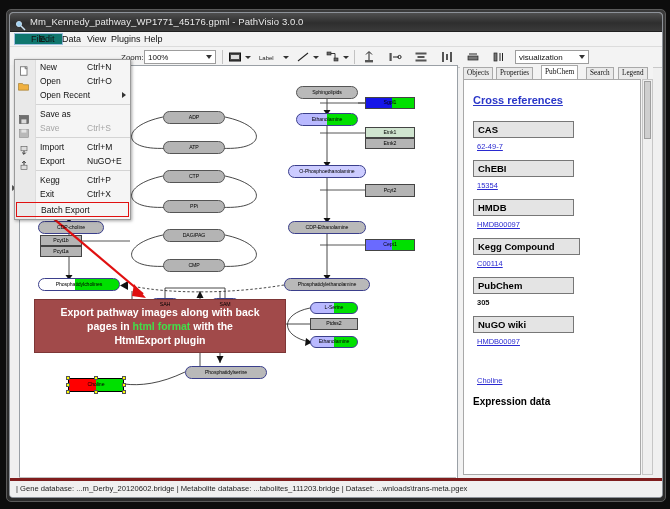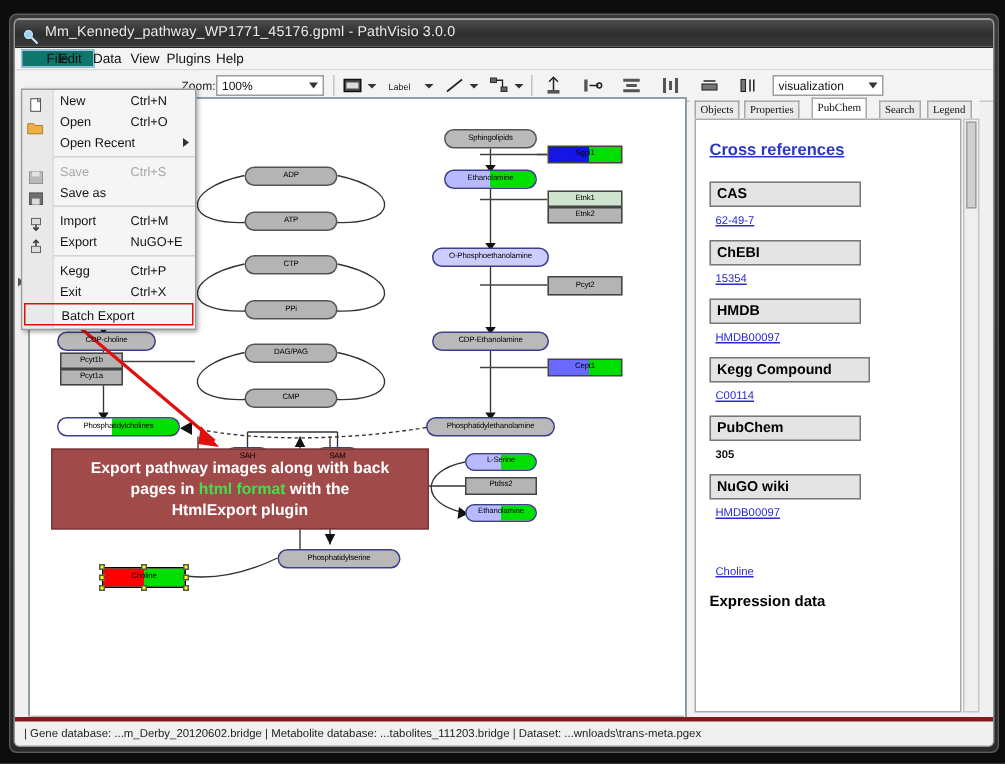--- a/index.html
+++ b/index.html
@@ -503,36 +503,36 @@
       <div style="position:relative;height:14px">
         <span style="position:absolute;left:25px;top:2px;font-size:8.5px;color:#111">Open Recent</span>
         <span style="position:absolute;right:4px;top:4px;width:0;height:0;border-top:3px solid transparent;border-bottom:3px solid transparent;border-left:4px solid #333"></span>
       </div>
 
       <div style="height:1px;background:#d4d4d4;margin:2px 0"></div>
 
       <div style="position:relative;height:14px">
         <span style="position:absolute;left:4px;top:3px">
           <svg width="10" height="9" viewBox="0 0 10 9">
+              <rect x="0.6" y="0.6" width="8.8" height="7.8" fill="#6f6f6f" stroke="#4a4a4a" stroke-width=".6"></rect>
+              <rect x="2.4" y="4.4" width="5" height="4" fill="#dcdcdc"></rect>
+            </svg>
+        </span>
+        <span style="position:absolute;left:25px;top:2px;font-size:8.5px;color:#111">Save as</span>
+      </div>
+
+      <div style="position:relative;height:14px">
+        <span style="position:absolute;left:4px;top:3px">
+          <svg width="10" height="9" viewBox="0 0 10 9">
               <rect x="0.6" y="0.6" width="8.8" height="7.8" fill="#b9b9b9" stroke="#8a8a8a" stroke-width=".6"></rect>
               <rect x="2.4" y="0.6" width="5" height="3" fill="#e4e4e4"></rect>
             </svg>
         </span>
         <span style="position:absolute;left:25px;top:2px;font-size:8.5px;color:#a6a6a6">Save</span>
         <span style="position:absolute;left:72px;top:2px;font-size:8.5px;color:#a6a6a6">Ctrl+S</span>
-      </div>
-
-      <div style="position:relative;height:14px">
-        <span style="position:absolute;left:4px;top:3px">
-          <svg width="10" height="9" viewBox="0 0 10 9">
-              <rect x="0.6" y="0.6" width="8.8" height="7.8" fill="#6f6f6f" stroke="#4a4a4a" stroke-width=".6"></rect>
-              <rect x="2.4" y="4.4" width="5" height="4" fill="#dcdcdc"></rect>
-            </svg>
-        </span>
-        <span style="position:absolute;left:25px;top:2px;font-size:8.5px;color:#111">Save as</span>
       </div>
 
       <div style="height:1px;background:#d4d4d4;margin:2px 0"></div>
 
       <div style="position:relative;height:14px">
         <span style="position:absolute;left:4px;top:2px">
           <svg width="10" height="10" viewBox="0 0 10 10">
               <rect x="2" y="0.6" width="6" height="4.2" fill="#ddd" stroke="#555" stroke-width=".6"></rect>
               <path d="M5 4.8 V8" stroke="#333" stroke-width="1"></path>
               <path d="M3.2 6.6 L5 8.4 L6.8 6.6" fill="none" stroke="#333" stroke-width="1"></path>

